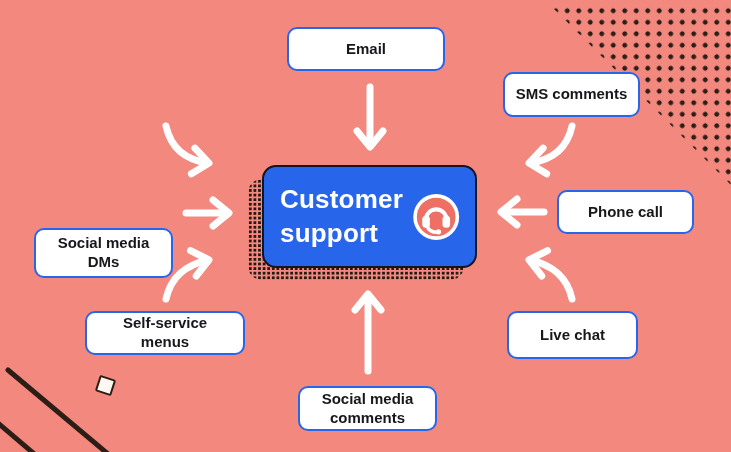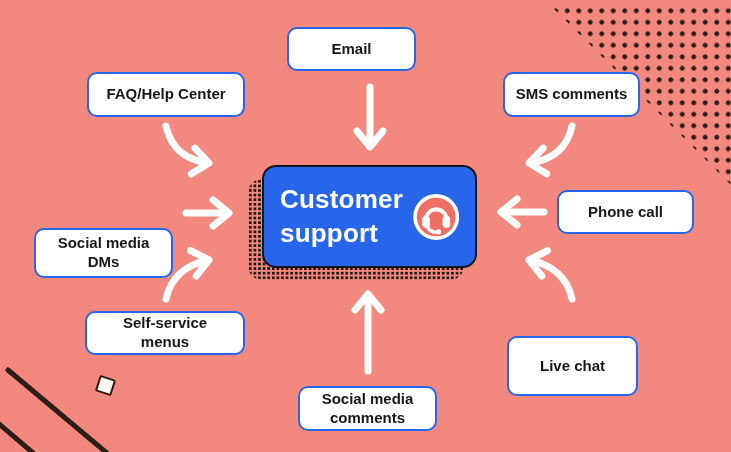--- a/index.html
+++ b/index.html
@@ -42,27 +42,27 @@
   .channel{
     position:absolute;box-sizing:border-box;
     background:var(--box-bg,#FFFFFF);
     border:2.5px solid var(--blue,#2766EB);
     border-radius:10px;
     display:flex;align-items:center;justify-content:center;
     text-align:center;
     font-size:15px;font-weight:bold;color:var(--text-dark,#17171C);
     line-height:1.25;padding:4px 10px;
   }
-  .ch-email{left:287px;top:27px;width:129px;height:44px;}
+  .ch-email{left:287px;top:27px;width:158px;height:44px;}
   .ch-faq{left:87px;top:72px;width:158px;height:45px;}
   .ch-sms{left:503px;top:72px;width:137px;height:45px;}
   .ch-dms{left:34px;top:188px;width:139px;height:50px;margin-top:40px;}
   .ch-phone{left:557px;top:190px;width:137px;height:44px;}
   .ch-self{left:85px;top:311px;width:160px;height:44px;}
-  .ch-live{left:507px;top:311px;width:131px;height:60px;margin-top:25px;}
+  .ch-live{left:507px;top:311px;width:131px;height:48px;}
   .ch-comments{left:298px;top:386px;width:139px;height:45px;}
   .overlay{position:absolute;left:0;top:0;width:731px;height:452px;pointer-events:none;}
   .arrow-stroke{stroke:var(--arrow,#FFFFFF);fill:none;stroke-width:7;stroke-linecap:round;stroke-linejoin:round;}
   .ink-stroke{stroke:var(--ink,#2C1E16);fill:none;stroke-width:5;stroke-linecap:round;}
   .diamond{
     position:absolute;left:97px;top:377px;width:13px;height:13px;
     background:#FCF7F0;border:2.5px solid var(--ink,#2C1E16);
     border-radius:2px;transform:rotate(18deg);
   }
 </style>
@@ -103,23 +103,20 @@
       <rect x="12.5" y="26.5" width="8.5" height="13.5" rx="4" fill="#FFFFFF"></rect>
       <rect x="35" y="26.5" width="8.5" height="13.5" rx="4" fill="#FFFFFF"></rect>
       <path d="M18,38 Q20,44.5 28,45" fill="none" stroke="#FFFFFF" stroke-width="4" stroke-linecap="round"></path>
       <circle cx="30.5" cy="44.5" r="3" fill="#FFFFFF"></circle>
     </svg>
   </div>
 
   <div class="channel ch-email">
     <span>Email</span>
   </div>
-  <div class="channel ch-faq">
-    <span>FAQ/Help Center</span>
-  </div>
   <div class="channel ch-sms">
     <span>SMS comments</span>
   </div>
   <div class="channel ch-dms">
     <span>Social media DMs</span>
   </div>
   <div class="channel ch-phone">
     <span>Phone call</span>
   </div>
   <div class="channel ch-self">

